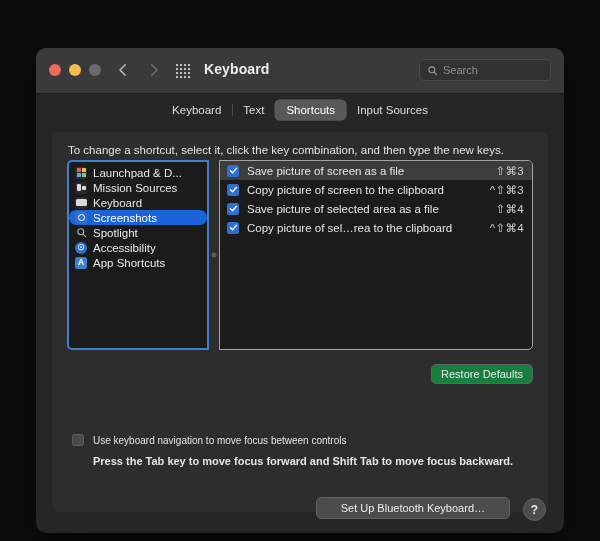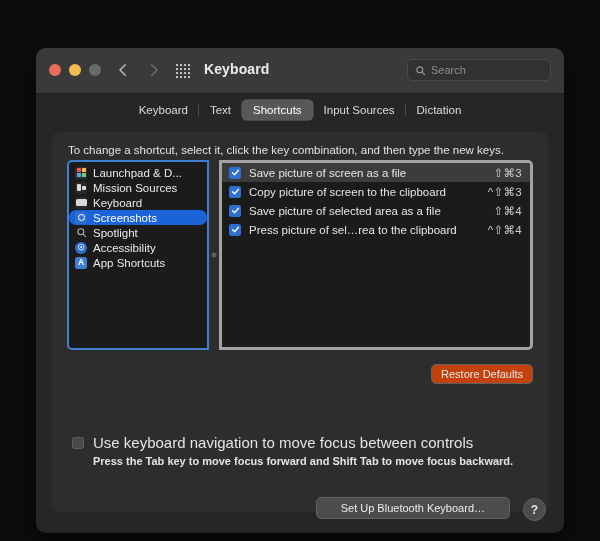--- a/index.html
+++ b/index.html
@@ -90,21 +90,21 @@
     font-size: 14px;
     font-weight: bold;
     color: #ececec;
     letter-spacing: 0.1px;
   }
 
   .searchbox {
     position: absolute;
     right: 13px;
     top: 11px;
-    width: 144px;
+    width: 132px;
     height: 22px;
     background: #313131;
     border: 1px solid #4a4a4a;
     border-radius: 5px;
     display: flex;
     align-items: center;
     padding: 0 7px;
     box-sizing: border-box;
   }
   .searchbox svg { width: 11px; height: 11px; color: #9a9a9a; flex: 0 0 auto; }
@@ -336,21 +336,21 @@
     transform: translate(-50%,-50%);
     width: 5px;
     height: 5px;
     border-radius: 50%;
     background: #5b5b5b;
   }
 
   .shortcuts {
     flex: 1;
     background: #1b1b1b;
-    border: 3px solid #a3a3a3;
+    border: 1px solid #a3a3a3;
     border-radius: 0 5px 5px 0;
     box-sizing: border-box;
     overflow: hidden;
   }
   .srow {
     display: flex;
     align-items: center;
     height: 19px;
     padding: 0 8px 0 7px;
     gap: 8px;
@@ -381,21 +381,21 @@
     letter-spacing: 0.3px;
   }
 
   
   .restore {
     position: absolute;
     right: 15px;
     top: 232px;
     font-size: 11px;
     color: #e8e8e8;
-    background: #c2410c;
+    background: #15803d;
     border: 0.5px solid #616161;
     border-radius: 5px;
     padding: 3px 9px;
   }
 
   
   .knav {
     position: absolute;
     left: 20px;
     top: 302px;
@@ -405,21 +405,21 @@
   }
   .cbx-empty {
     width: 12px;
     height: 12px;
     border-radius: 2.5px;
     background: #4a4a4a;
     border: 0.5px solid #5e5e5e;
     box-sizing: border-box;
   }
   .knav-label {
-    font-size: 15px;
+    font-size: 10px;
     color: #e4e4e4;
     white-space: nowrap;
   }
   .knav-hint {
     position: absolute;
     left: 41px;
     top: 323px;
     font-size: 11px;
     color: #e4e4e4;
     white-space: nowrap;
@@ -506,21 +506,20 @@
       </svg>
       <input type="text" placeholder="Search" style="">
     </div>
   </div>
 
   <div class="tabbar">
     <div class="tab">Keyboard</div>
     <div class="tab">Text</div>
     <div class="tab active">Shortcuts</div>
     <div class="tab">Input Sources</div>
-    <div class="tab">Dictation</div>
   </div>
 
   <div class="panel">
 
     <div class="hint">To change a shortcut, select it, click the key combination, and then type the new keys.</div>
 
     <div class="split">
 
       <div class="sidebar">
 
@@ -607,21 +606,21 @@
           <span class="srow-label">Save picture of selected area as a file</span>
           <span class="srow-keys">⇧⌘4</span>
         </div>
 
         <div class="srow">
           <span class="cbx">
             <svg viewBox="0 0 24 24" fill="none" stroke="currentColor" stroke-width="3.4" stroke-linecap="round" stroke-linejoin="round">
               <polyline points="4 12.5 9.5 18 20 6"></polyline>
             </svg>
           </span>
-          <span class="srow-label">Press picture of sel…rea to the clipboard</span>
+          <span class="srow-label">Copy picture of sel…rea to the clipboard</span>
           <span class="srow-keys">^⇧⌘4</span>
         </div>
 
 
       </div>
     </div>
 
     <div class="restore">Restore Defaults</div>
 
     <div class="knav">

